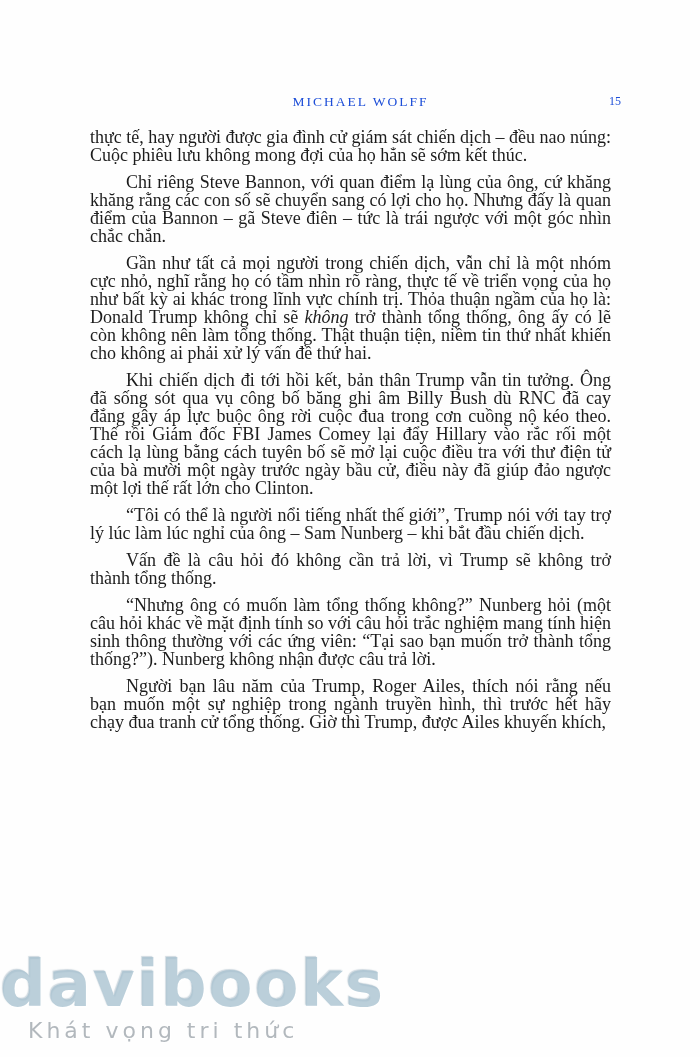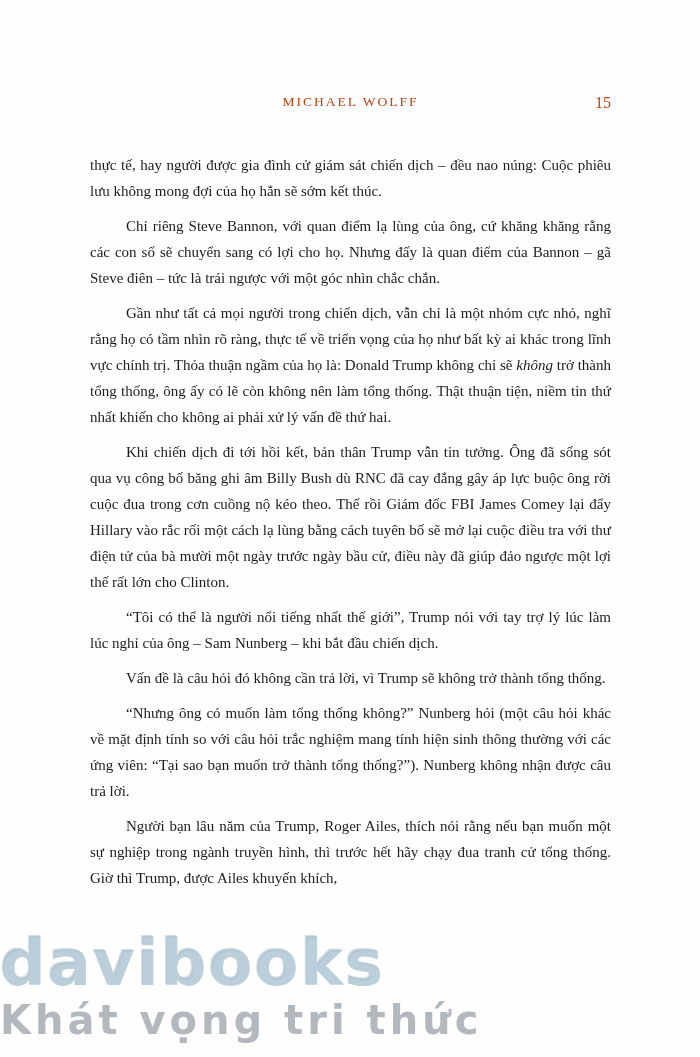--- a/index.html
+++ b/index.html
@@ -12,41 +12,41 @@
     width: 700px;
     height: 1057px;
     background: #fefefe;
     overflow: hidden;
     font-family: "Liberation Serif", serif;
     color: #1c1c1c;
   }
   .header {
     position: absolute;
     top: 94px;
-    left: 90px;
+    left: 100px;
     width: 521px;
     text-align: center;
     font-size: 13.5px;
     letter-spacing: 2px;
-    color: #c2410c;
+    color: #1d4ed8;
   }
   .header .pagenum {
     position: absolute;
     right: 0;
     top: 0;
     letter-spacing: 0;
-    font-size: 16px;
+    font-size: 12px;
   }
   .body-text {
     position: absolute;
-    top: 152px;
+    top: 128px;
     left: 90px;
     width: 521px;
-    font-size: 15px;
-    line-height: 26px;
+    font-size: 18px;
+    line-height: 18px;
     text-align: justify;
   }
   .body-text p {
     margin: 9px 0 0 0;
     text-indent: 36px;
   }
   .body-text p.no-indent {
     margin-top: 0;
     text-indent: 0;
   }
@@ -66,25 +66,26 @@
     font-size: 64px;
     font-weight: bold;
     line-height: 1.05;
     letter-spacing: 2px;
     color: rgba(168, 193, 208, 0.78);
     text-shadow: 1px 2px 1px rgba(255,255,255,0.95),
                  -1px -1px 1px rgba(120, 150, 170, 0.35);
   }
   .wm-tagline {
     margin-top: 0px;
-    font-size: 40px;
-    font-weight: bold;
+    font-size: 22px;
+    font-weight: normal;
     letter-spacing: 4px;
     color: rgba(148, 157, 163, 0.72);
     text-shadow: 1px 1px 1px rgba(255,255,255,0.9);
+    margin-left: 28px;
   }
 </style>
 </head>
 <body>
 
 <div class="page">
 
   <div class="header">
     <span class="author">MICHAEL WOLFF</span>
     <span class="pagenum">15</span>

